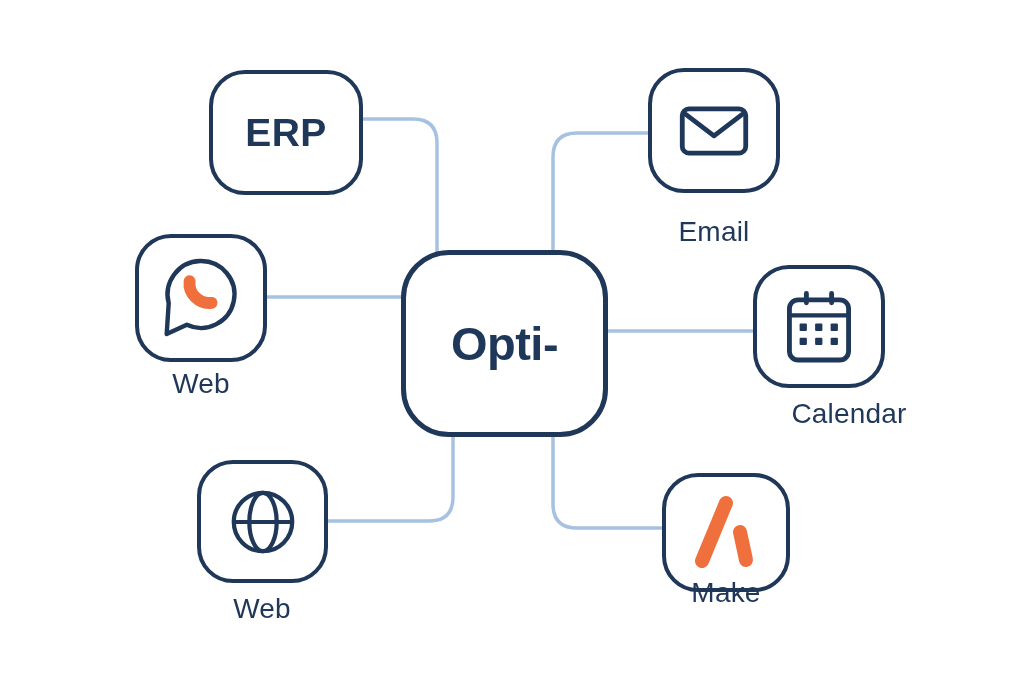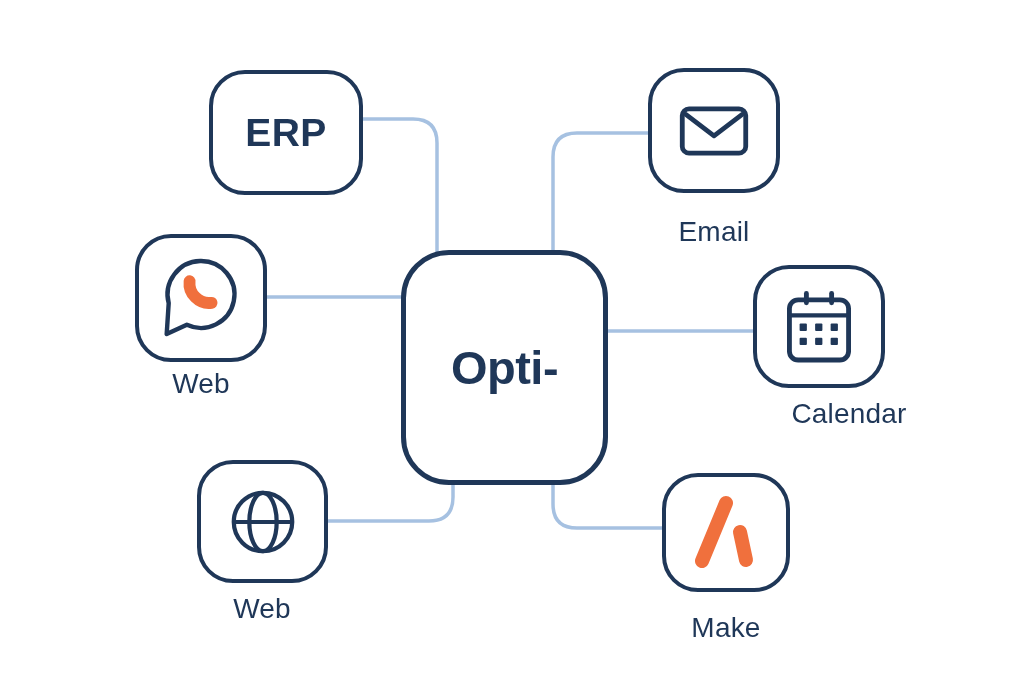--- a/index.html
+++ b/index.html
@@ -80,21 +80,21 @@
 
   <svg class="connectors" width="1024" height="683" viewBox="0 0 1024 683" aria-hidden="true">
     <path d="M340 119 H413 Q437 119 437 143 V252"></path>
     <path d="M648 133 H577 Q553 133 553 157 V252"></path>
     <path d="M267 297 H403"></path>
     <path d="M606 331 H753"></path>
     <path d="M328 521 H429 Q453 521 453 497 V436"></path>
     <path d="M553 436 V504 Q553 528 577 528 H662"></path>
   </svg>
 
-  <div class="node center-node" style="left:401px;top:250px;width:207px;height:235px;">
+  <div class="node center-node" style="left:401px;top:250px;width:207px;height:187px;">
     <div class="center-text">
       <div>Opti-</div>
     </div>
   </div>
 
   <div class="node" style="left:209px;top:70px;width:154px;height:125px;">
     <span class="node-text-lg">ERP</span>
   </div>
 
   <div class="node" style="left:648px;top:68px;width:132px;height:125px;">
@@ -137,15 +137,15 @@
     </svg>
   </div>
   <div class="node-label" style="left:162px;top:593px;">Web</div>
 
   <div class="node" style="left:662px;top:473px;width:128px;height:119px;">
     <svg class="icon-svg" width="64" height="80" viewBox="0 0 64 80">
       <line x1="32" y1="10" x2="8" y2="68" stroke="var(--orange)" stroke-width="14" stroke-linecap="round"></line>
       <line x1="46" y1="39" x2="52" y2="67" stroke="var(--orange)" stroke-width="14" stroke-linecap="round"></line>
     </svg>
   </div>
-  <div class="node-label" style="left:626px;top:612px;">Make</div>
+  <div class="node-label" style="left:626px;top:577px;">Make</div>
 
 </div>
 
 </body></html>

